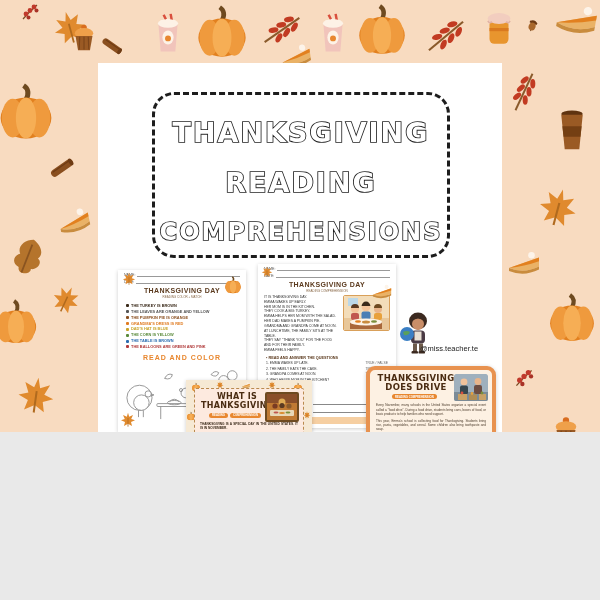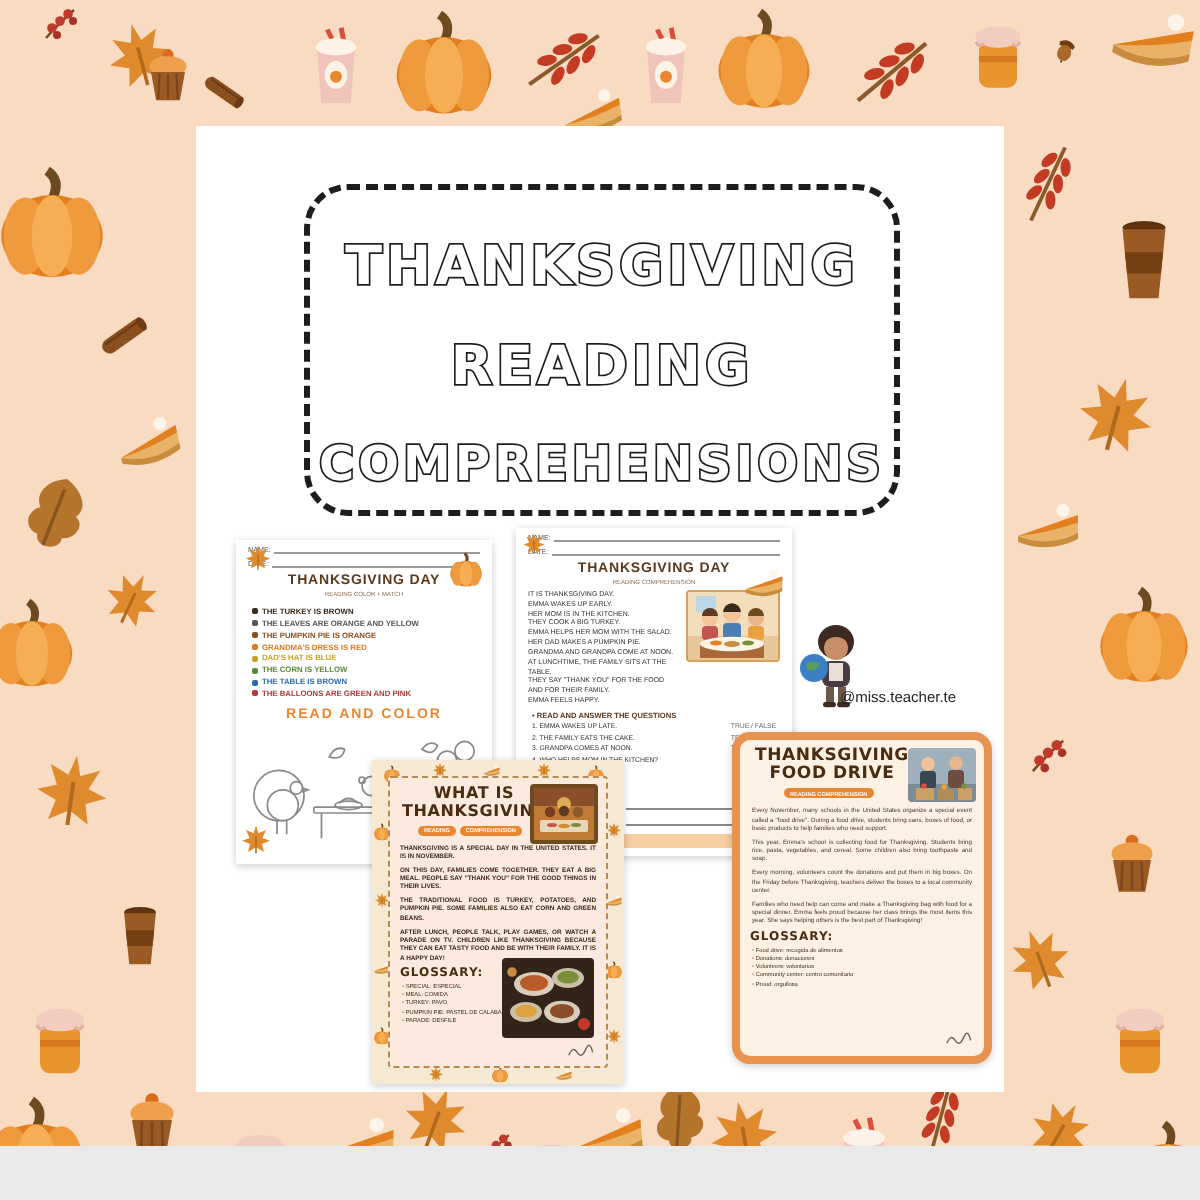--- a/index.html
+++ b/index.html
@@ -1,16 +1,16 @@
 <!DOCTYPE html>
 <html><head>
 <meta charset="utf-8">
 <style>
   html,body{margin:0;padding:0;background:#e9e9e9;}
-  .stage{position:relative;width:600px;height:573px;overflow:hidden;background:#f8dbc0;
+  .stage{position:relative;width:600px;height:432px;overflow:hidden;background:#f8dbc0;
          font-family:"Liberation Sans",sans-serif;}
   .deco-layer{position:absolute;left:0;top:0;width:600px;height:600px;z-index:0;}
   .panel{position:absolute;left:98px;top:63px;width:404px;height:483px;background:#ffffff;z-index:1;}
 
   
   .title-card{position:absolute;left:54px;top:29px;width:292px;height:160px;
               border:3px dashed #1d1d1d;border-radius:22px;}
   .title-card svg{width:100%;height:100%;}
   .title-card text{font-family:"DejaVu Sans",sans-serif;font-weight:bold;fill:#ffffff;
                    stroke:#1d1d1d;stroke-width:1.7;paint-order:stroke fill;letter-spacing:2px;
@@ -588,21 +588,21 @@
         </svg>
         <svg class="sig" style="bottom:4px" viewBox="0 0 20 10">
             <use href="#sym-squiggle" width="20" height="10"></use>
           </svg>
       </div>
     </div>
 
     <div class="ws ws4">
       <div class="ws4-title">
         <div>THANKSGIVING</div>
-        <div>FOOD DRIVE</div>
+        <div>DOES DRIVE</div>
       </div>
       <div class="tagrow">
         <span class="pill">READING COMPREHENSION</span>
       </div>
       <svg class="photo4" viewBox="0 0 34 27">
         <rect width="34" height="27" rx="1.5" fill="#9fb0bd"></rect>
         <rect x="0" y="18" width="34" height="9" fill="#7c8b96"></rect>
         <circle cx="10" cy="8" r="3.4" fill="#f0c29b"></circle>
           <rect x="6" y="11.5" width="8" height="9" rx="2" fill="#37474f"></rect>
         <circle cx="24" cy="7.5" r="3.4" fill="#e8b48a"></circle>

